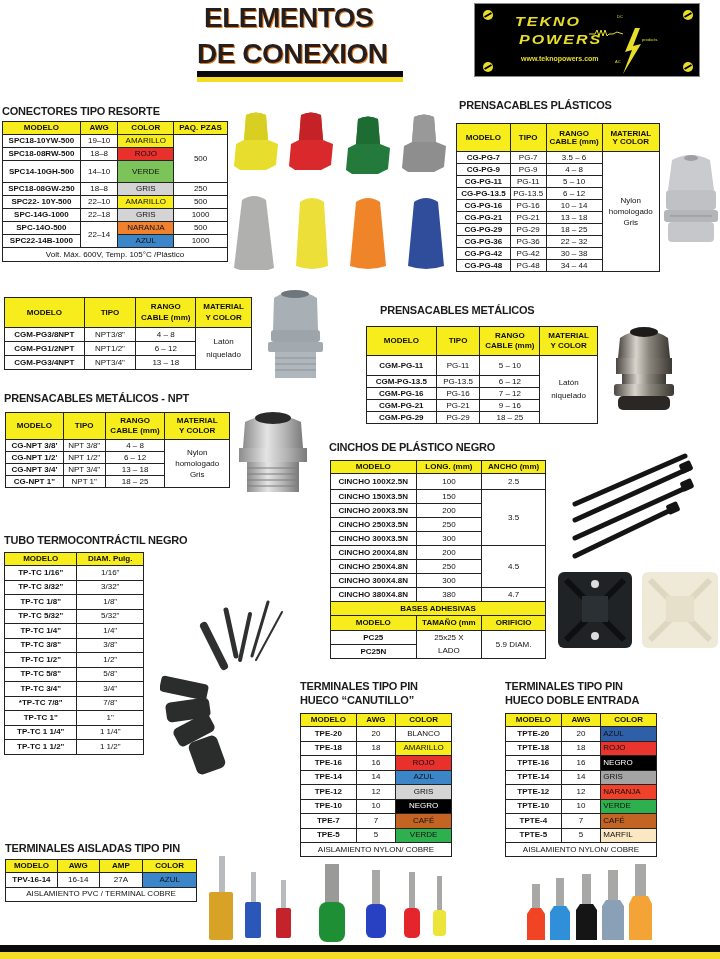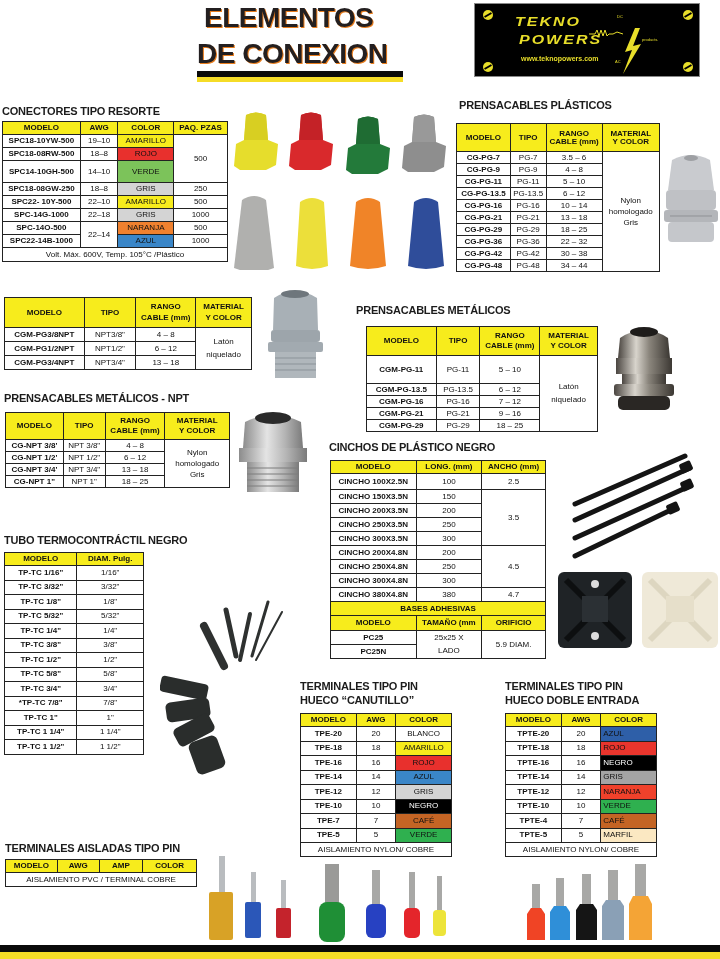--- a/index.html
+++ b/index.html
@@ -295,36 +295,36 @@
     <ellipse cx="27" cy="10" rx="14" ry="4" fill="#6e767c"></ellipse>
     <rect x="3" y="46" width="49" height="12" rx="3" fill="#9da5ab"></rect>
     <rect x="0" y="58" width="55" height="10" rx="2" fill="#a2aab0"></rect>
     <rect x="7" y="68" width="41" height="26" fill="#b0b7bc"></rect>
     <line x1="7" y1="74" x2="48" y2="74" stroke="#8b9399"></line>
       <line x1="7" y1="80" x2="48" y2="80" stroke="#8b9399"></line>
       <line x1="7" y1="86" x2="48" y2="86" stroke="#8b9399"></line>
   </svg>
 </div>
 
-<div class="sec-title" style="left:356px; top:304px;">PRENSACABLES METÁLICOS</div>
+<div class="sec-title" style="left:380px; top:304px;">PRENSACABLES METÁLICOS</div>
 <table class="spec" style="left:366px; top:326px; width:232px;">
   <colgroup>
       <col style="width:70px">
       <col style="width:44px">
       <col style="width:60px">
       <col style="width:58px">
     </colgroup>
   <tbody>
       <tr style="height:29px">
     <th>MODELO</th>
     <th>TIPO</th>
     <th style="line-height:1.3;"><span>RANGO</span><br><span>CABLE (mm)</span></th>
     <th style="line-height:1.3;"><span>MATERIAL</span><br><span>Y COLOR</span></th>
   </tr>
-  <tr style="height:28px">
+  <tr style="height:20px">
         <td class="mod">CGM-PG-11</td>
         <td>PG-11</td>
         <td>5 – 10</td>
     <td rowspan="5" style="line-height:1.6;"><span>Latón</span><br><span>niquelado</span></td>
       </tr>
   <tr style="height:12px">
         <td class="mod">CGM-PG-13.5</td>
         <td>PG-13.5</td>
         <td>6 – 12</td>
       </tr>
@@ -734,20 +734,26 @@
       <col style="width:44px">
       <col style="width:54px">
     </colgroup>
   <tbody>
       <tr style="height:13px">
     <th>MODELO</th>
     <th>AWG</th>
     <th>AMP</th>
     <th>COLOR</th>
   </tr>
+  <tr style="height:14.5px">
+        <td class="mod">TPV-16-14</td>
+        <td>16-14</td>
+        <td>27A</td>
+        <td class="c-blue">AZUL</td>
+      </tr>
   <tr style="height:14px">
         <td colspan="4" class="note">AISLAMIENTO PVC / TERMINAL COBRE</td>
       </tr>
 </tbody>
   </table>
 
 <div class="prod" style="left:205px; top:852px; width:90px; height:92px;">
   <svg width="90" height="92" viewBox="0 0 90 92">
     <rect x="14" y="4" width="6" height="38" fill="#b9bcbf"></rect>
     <rect x="4" y="40" width="24" height="48" rx="2" fill="#d8a226"></rect>

